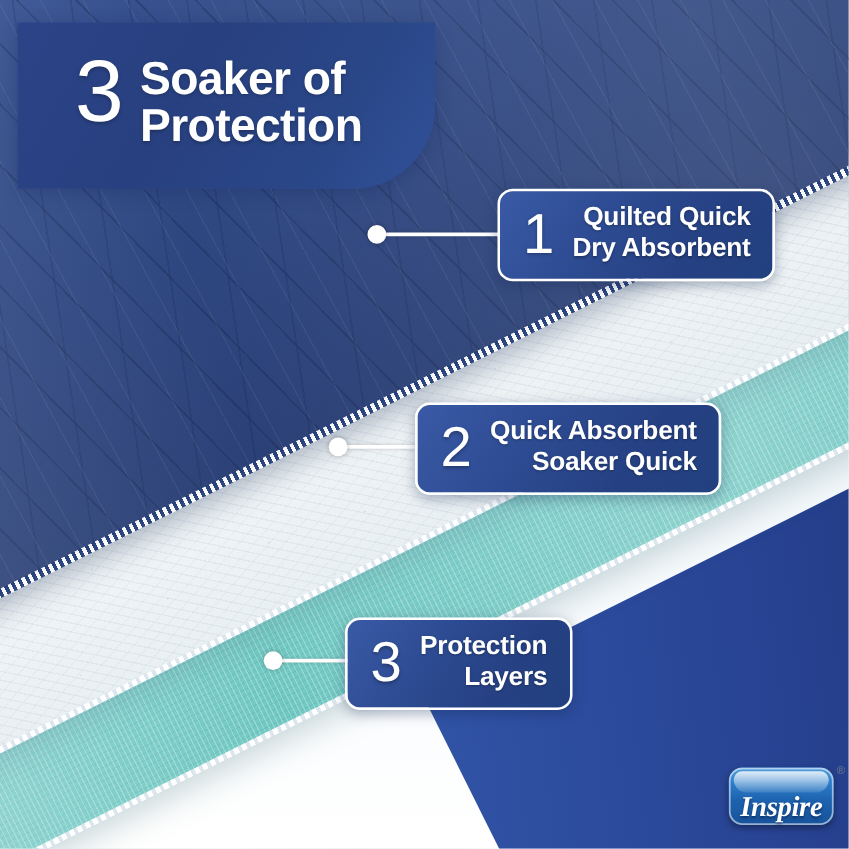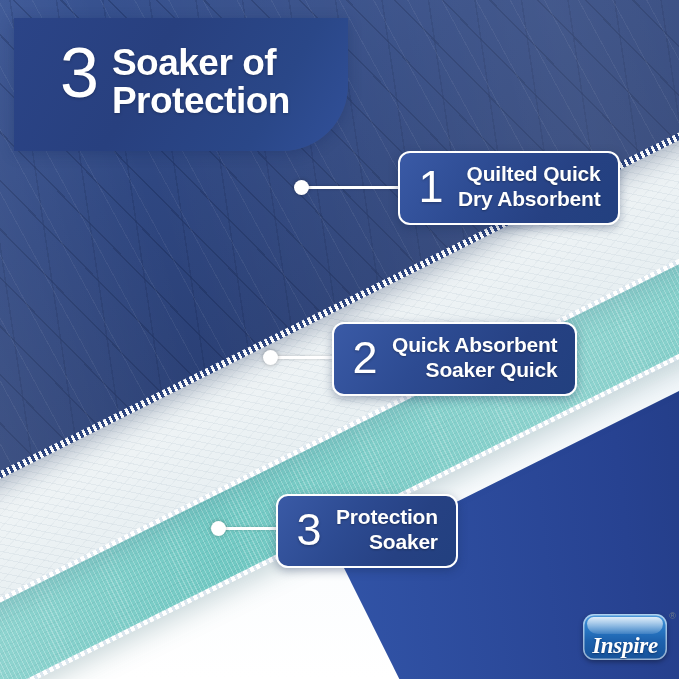--- a/index.html
+++ b/index.html
@@ -221,21 +221,21 @@
     <div class="txt">
       <span>Quick Absorbent</span>
       <span>Soaker Quick</span>
     </div>
   </div>
 
   <div class="callout" id="callout-3">
     <div class="num">3</div>
     <div class="txt">
       <span>Protection</span>
-      <span>Soaker</span>
+      <span>Layers</span>
     </div>
   </div>
 
   <div class="logo">
     <div class="logo-plate"></div>
     <div class="logo-gloss"></div>
     <div class="logo-text">Inspire</div>
     <div class="logo-reg">®</div>
   </div>
 

